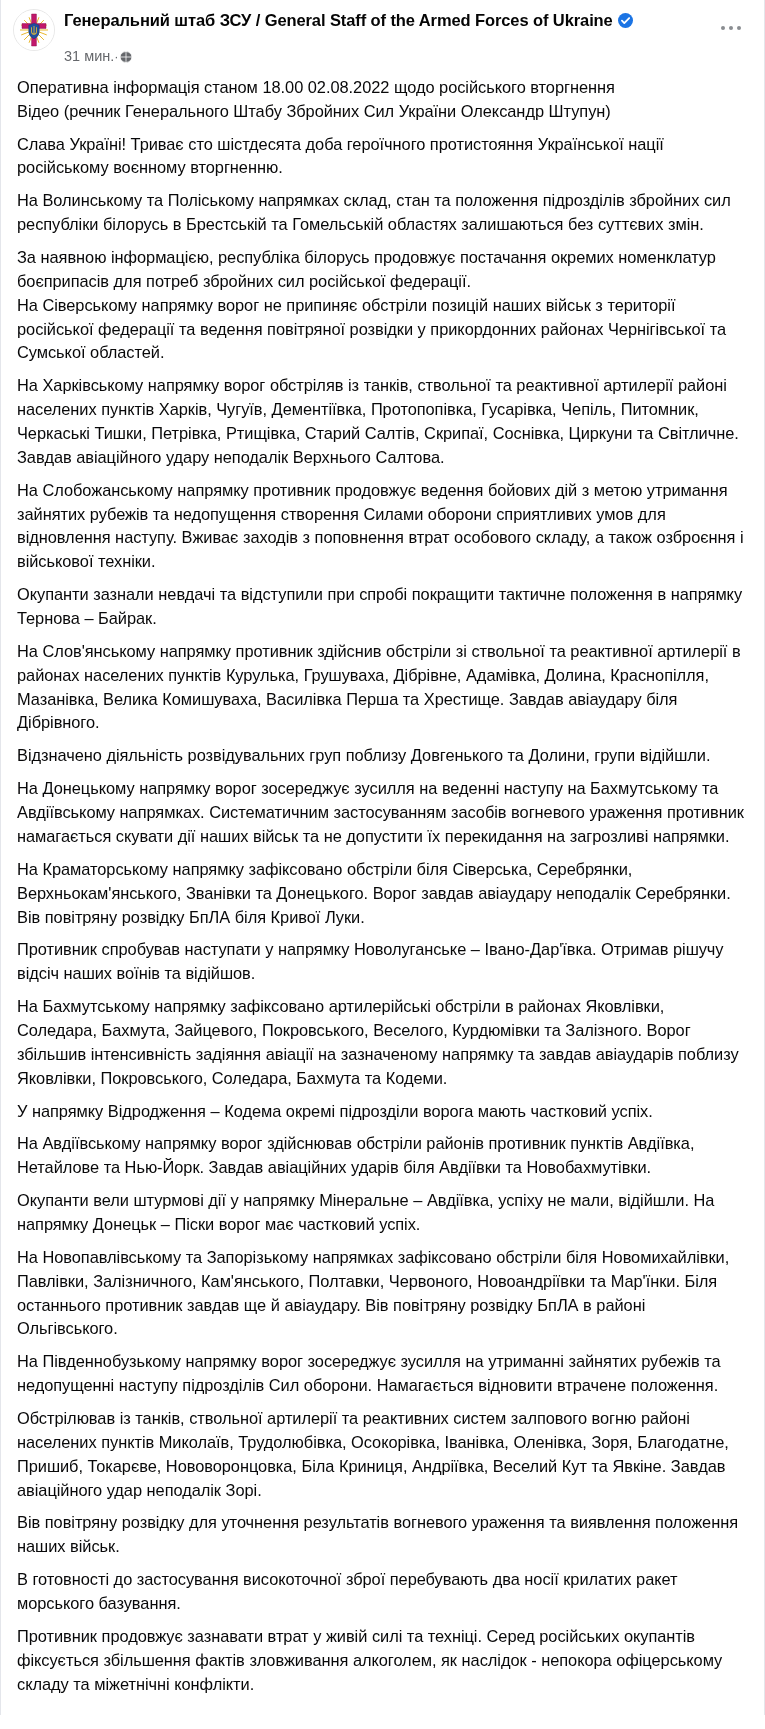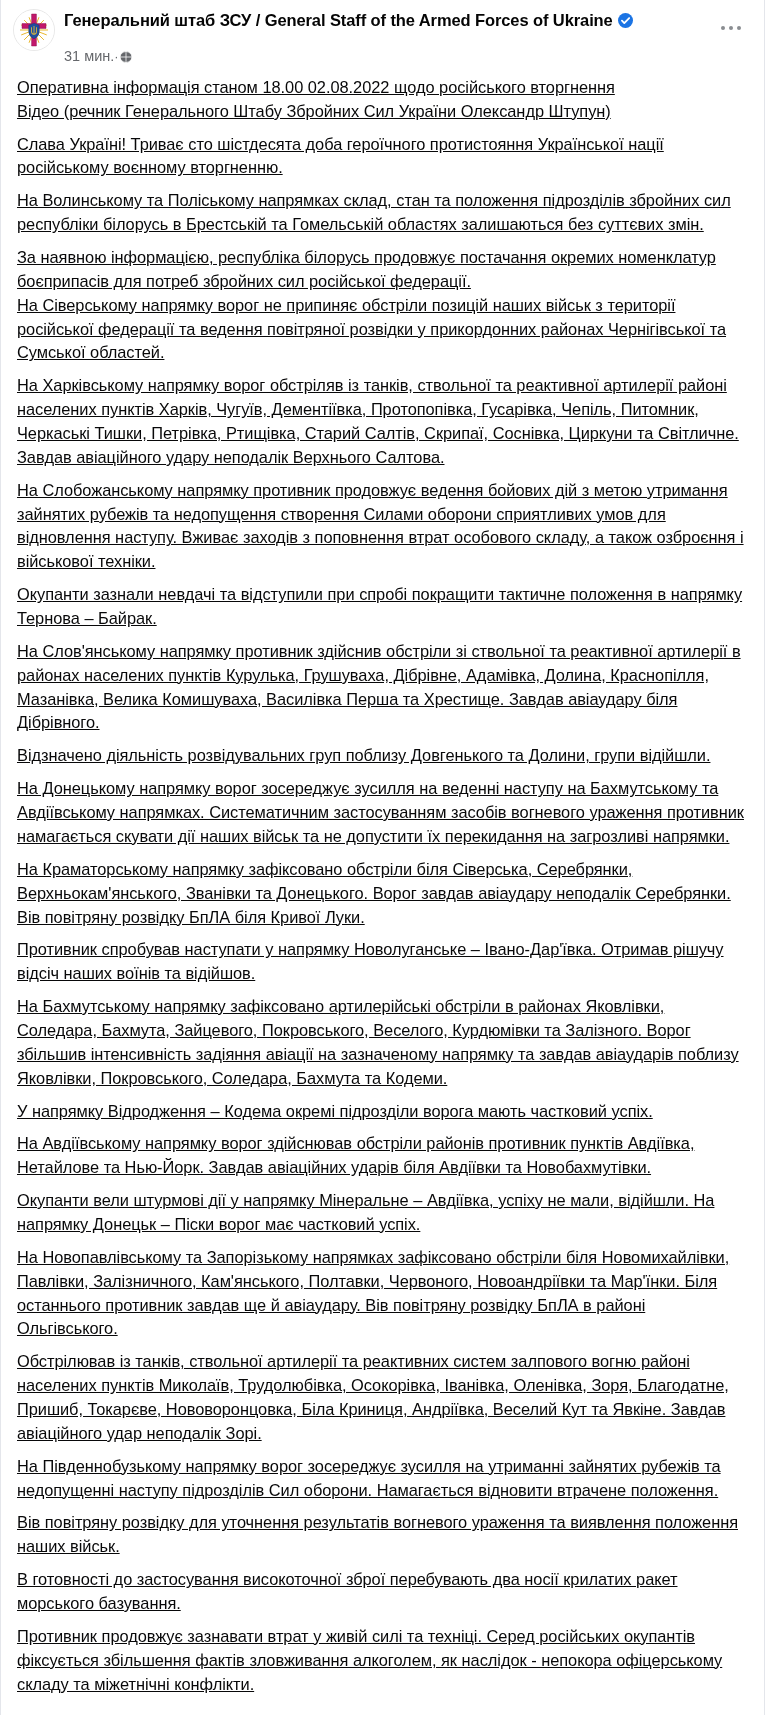--- a/index.html
+++ b/index.html
@@ -117,21 +117,20 @@
     padding: 6px 16px 0 16px;
     box-sizing: border-box;
   }
   .post-body p {
     margin: 0 0 9px 0;
     font-size: 16.4px;
     line-height: 1.455;
     color: #080809;
     letter-spacing: -0.05px;
     word-spacing: 0.1px;
-    text-decoration: underline;
   }
   .post-body p.tight {
     margin-bottom: 0;
   }
 </style>
 </head>
 <body>
 
 <div class="post">
 
@@ -214,20 +213,20 @@
       <p>На Слов'янському напрямку противник здійснив обстріли зі ствольної та реактивної артилерії в районах населених пунктів Курулька, Грушуваха, Дібрівне, Адамівка, Долина, Краснопілля, Мазанівка, Велика Комишуваха, Василівка Перша та Хрестище. Завдав авіаудару біля Дібрівного.</p>
       <p>Відзначено діяльність розвідувальних груп поблизу Довгенького та Долини, групи відійшли.</p>
       <p>На Донецькому напрямку ворог зосереджує зусилля на веденні наступу на Бахмутському та Авдіївському напрямках. Систематичним застосуванням засобів вогневого ураження противник намагається скувати дії наших військ  та не допустити їх перекидання на загрозливі напрямки.</p>
       <p>На Краматорському напрямку зафіксовано обстріли біля Сіверська, Серебрянки, Верхньокам'янського, Званівки та Донецького. Ворог завдав авіаудару неподалік Серебрянки. Вів повітряну розвідку БпЛА біля Кривої Луки.</p>
       <p>Противник спробував наступати у напрямку Новолуганське – Івано-Дар'ївка. Отримав рішучу відсіч наших воїнів та відійшов.</p>
       <p>На Бахмутському напрямку зафіксовано артилерійські обстріли в районах Яковлівки, Соледара, Бахмута, Зайцевого, Покровського, Веселого, Курдюмівки та Залізного. Ворог збільшив інтенсивність задіяння авіації на зазначеному напрямку та завдав авіаударів поблизу Яковлівки, Покровського, Соледара, Бахмута та Кодеми.</p>
       <p>У напрямку Відродження – Кодема окремі підрозділи ворога мають частковий успіх.</p>
       <p>На Авдіївському напрямку ворог здійснював обстріли районів противник пунктів Авдіївка, Нетайлове та Нью-Йорк. Завдав авіаційних ударів біля Авдіївки та Новобахмутівки.</p>
       <p>Окупанти вели штурмові дії у напрямку Мінеральне – Авдіївка, успіху не мали, відійшли. На напрямку Донецьк – Піски ворог має частковий успіх.</p>
       <p>На Новопавлівському та Запорізькому напрямках зафіксовано обстріли біля Новомихайлівки, Павлівки, Залізничного, Кам'янського, Полтавки, Червоного, Новоандріївки та Мар'їнки. Біля останнього противник завдав ще й авіаудару. Вів повітряну розвідку БпЛА в районі Ольгівського.</p>
+      <p>На Південнобузькому напрямку ворог зосереджує зусилля на утриманні зайнятих рубежів та недопущенні наступу підрозділів Сил оборони. Намагається відновити втрачене положення.</p>
       <p>Обстрілював із танків, ствольної артилерії та реактивних систем залпового вогню районі населених пунктів Миколаїв, Трудолюбівка, Осокорівка, Іванівка, Оленівка, Зоря, Благодатне, Пришиб, Токарєве, Нововоронцовка, Біла Криниця, Андріївка, Веселий Кут та Явкіне. Завдав авіаційного удар неподалік Зорі.</p>
-      <p>На Південнобузькому напрямку ворог зосереджує зусилля на утриманні зайнятих рубежів та недопущенні наступу підрозділів Сил оборони. Намагається відновити втрачене положення.</p>
       <p>Вів повітряну розвідку для уточнення результатів вогневого ураження та виявлення положення наших військ.</p>
       <p>В готовності до застосування високоточної зброї перебувають два носії крилатих ракет морського базування.</p>
       <p>Противник продовжує зазнавати втрат у живій силі та техніці. Серед російських окупантів фіксується збільшення фактів зловживання алкоголем, як наслідок - непокора офіцерському складу та міжетнічні конфлікти.</p>
     </div>
 
 </div>
 
 </body></html>

